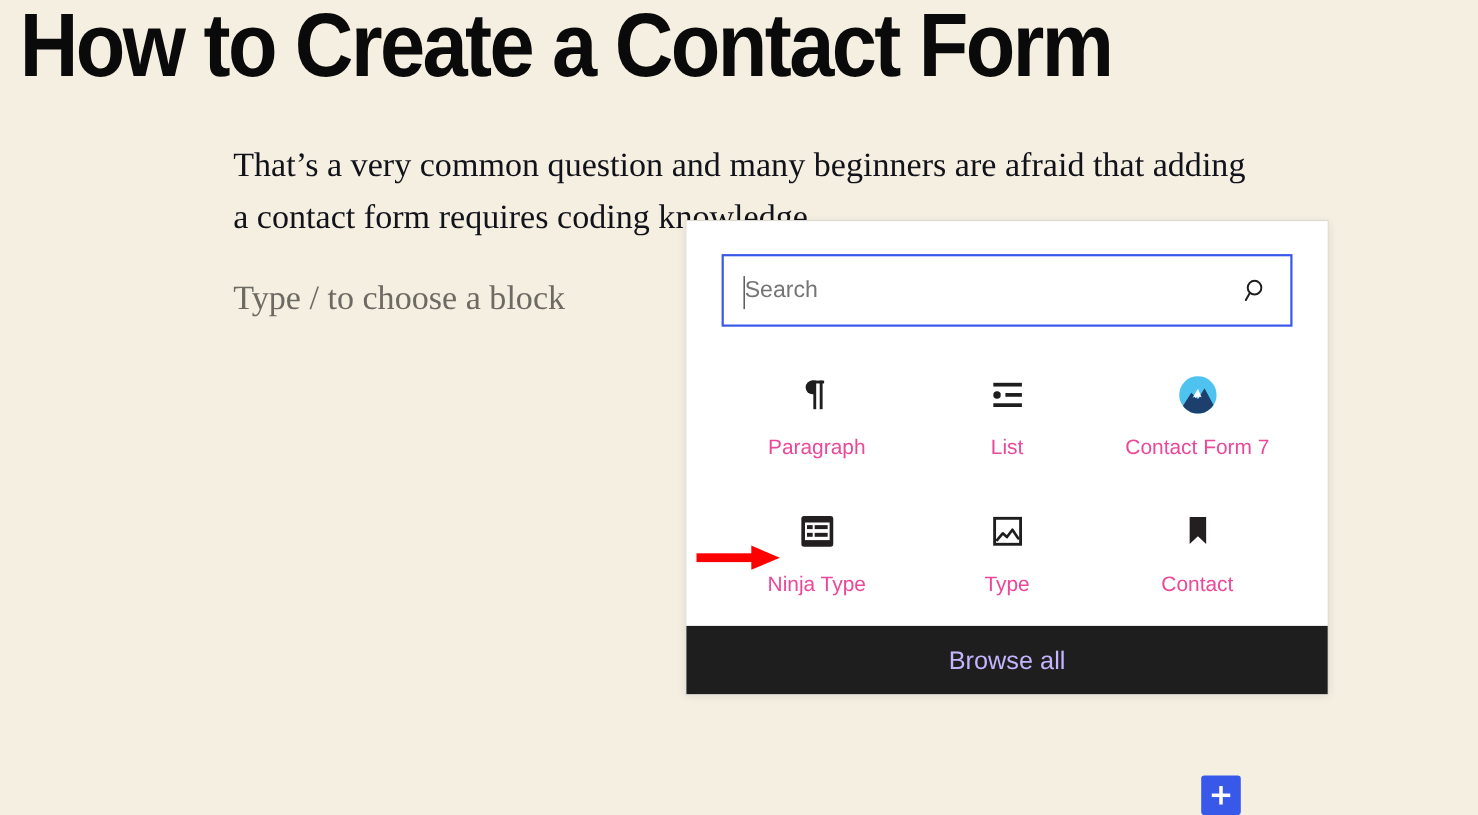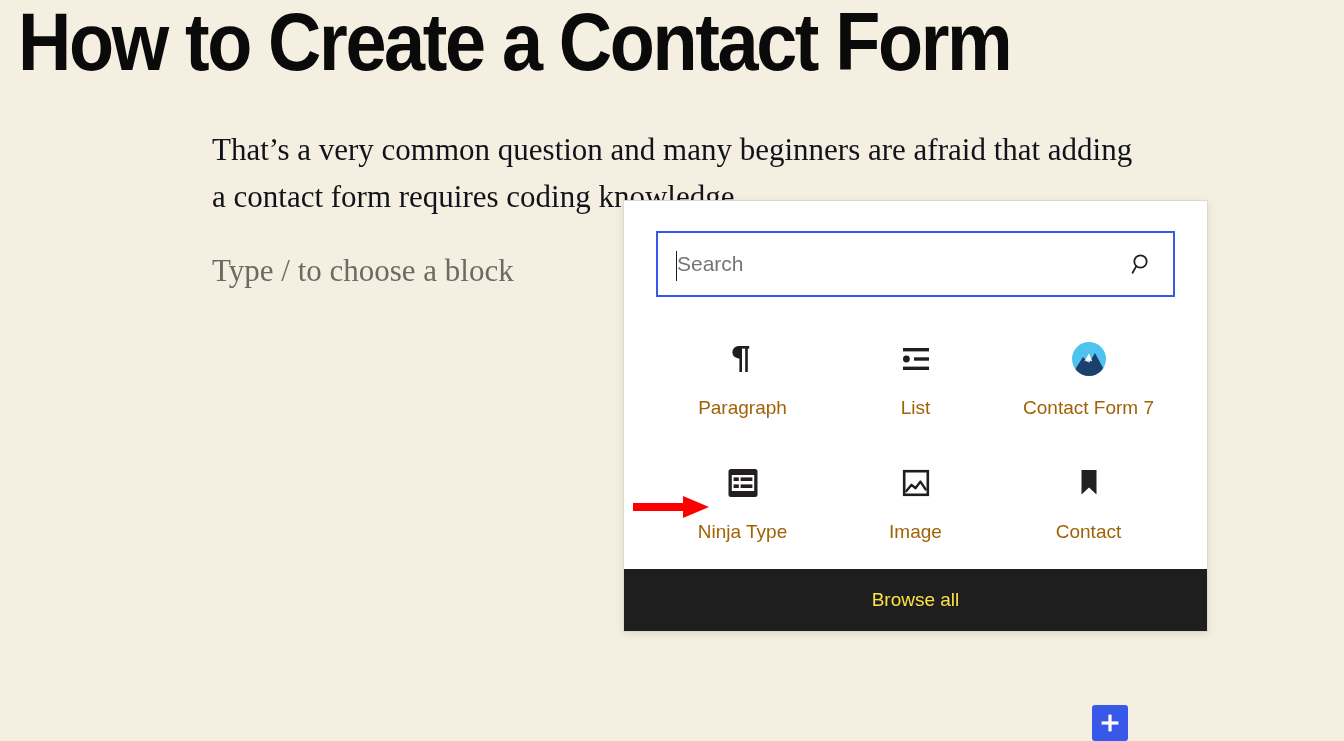--- a/index.html
+++ b/index.html
@@ -139,36 +139,36 @@
     height: 44px;
     display: flex;
     align-items: center;
     justify-content: center;
     margin-bottom: 16px;
   }
 
   .block-label {
     font-family: "Liberation Sans", sans-serif;
     font-size: 19px;
-    color: #a16207;
+    color: #ec4899;
     line-height: 22px;
     text-align: center;
     white-space: nowrap;
   }
 
   
   #browse-all {
     height: 62px;
     background: #1e1e1e;
-    color: #fde047;
+    color: #c4b5fd;
     display: flex;
     align-items: center;
     justify-content: center;
     font-family: "Liberation Sans", sans-serif;
-    font-size: 19px;
+    font-size: 23px;
     cursor: pointer;
   }
 
   
   #annotation-arrow {
     position: absolute;
     left: 633px;
     top: 494px;
     width: 80px;
     height: 26px;
@@ -280,21 +280,21 @@
         <span class="block-label">Ninja Type</span>
       </div>
 
       <div class="block-item">
         <span class="block-icon">
           <svg width="32" height="32" viewBox="0 0 32 32">
             <rect x="4.2" y="4.2" width="23.6" height="23.6" fill="none" stroke="#1e1e1e" stroke-width="2.6"></rect>
             <path d="M6.4 24 L11.6 17.8 L15.4 21.2 L20.4 14.6 L25.6 22.4" fill="none" stroke="#1e1e1e" stroke-width="2.4" stroke-linejoin="round" stroke-linecap="round"></path>
           </svg>
         </span>
-        <span class="block-label">Image</span>
+        <span class="block-label">Type</span>
       </div>
 
       <div class="block-item">
         <span class="block-icon">
           <svg width="30" height="32" viewBox="0 0 30 32">
             <path d="M7.5 3 H22.5 V27.5 L15 20.6 L7.5 27.5 Z" fill="#231f20"></path>
           </svg>
         </span>
         <span class="block-label">Contact</span>
       </div>

